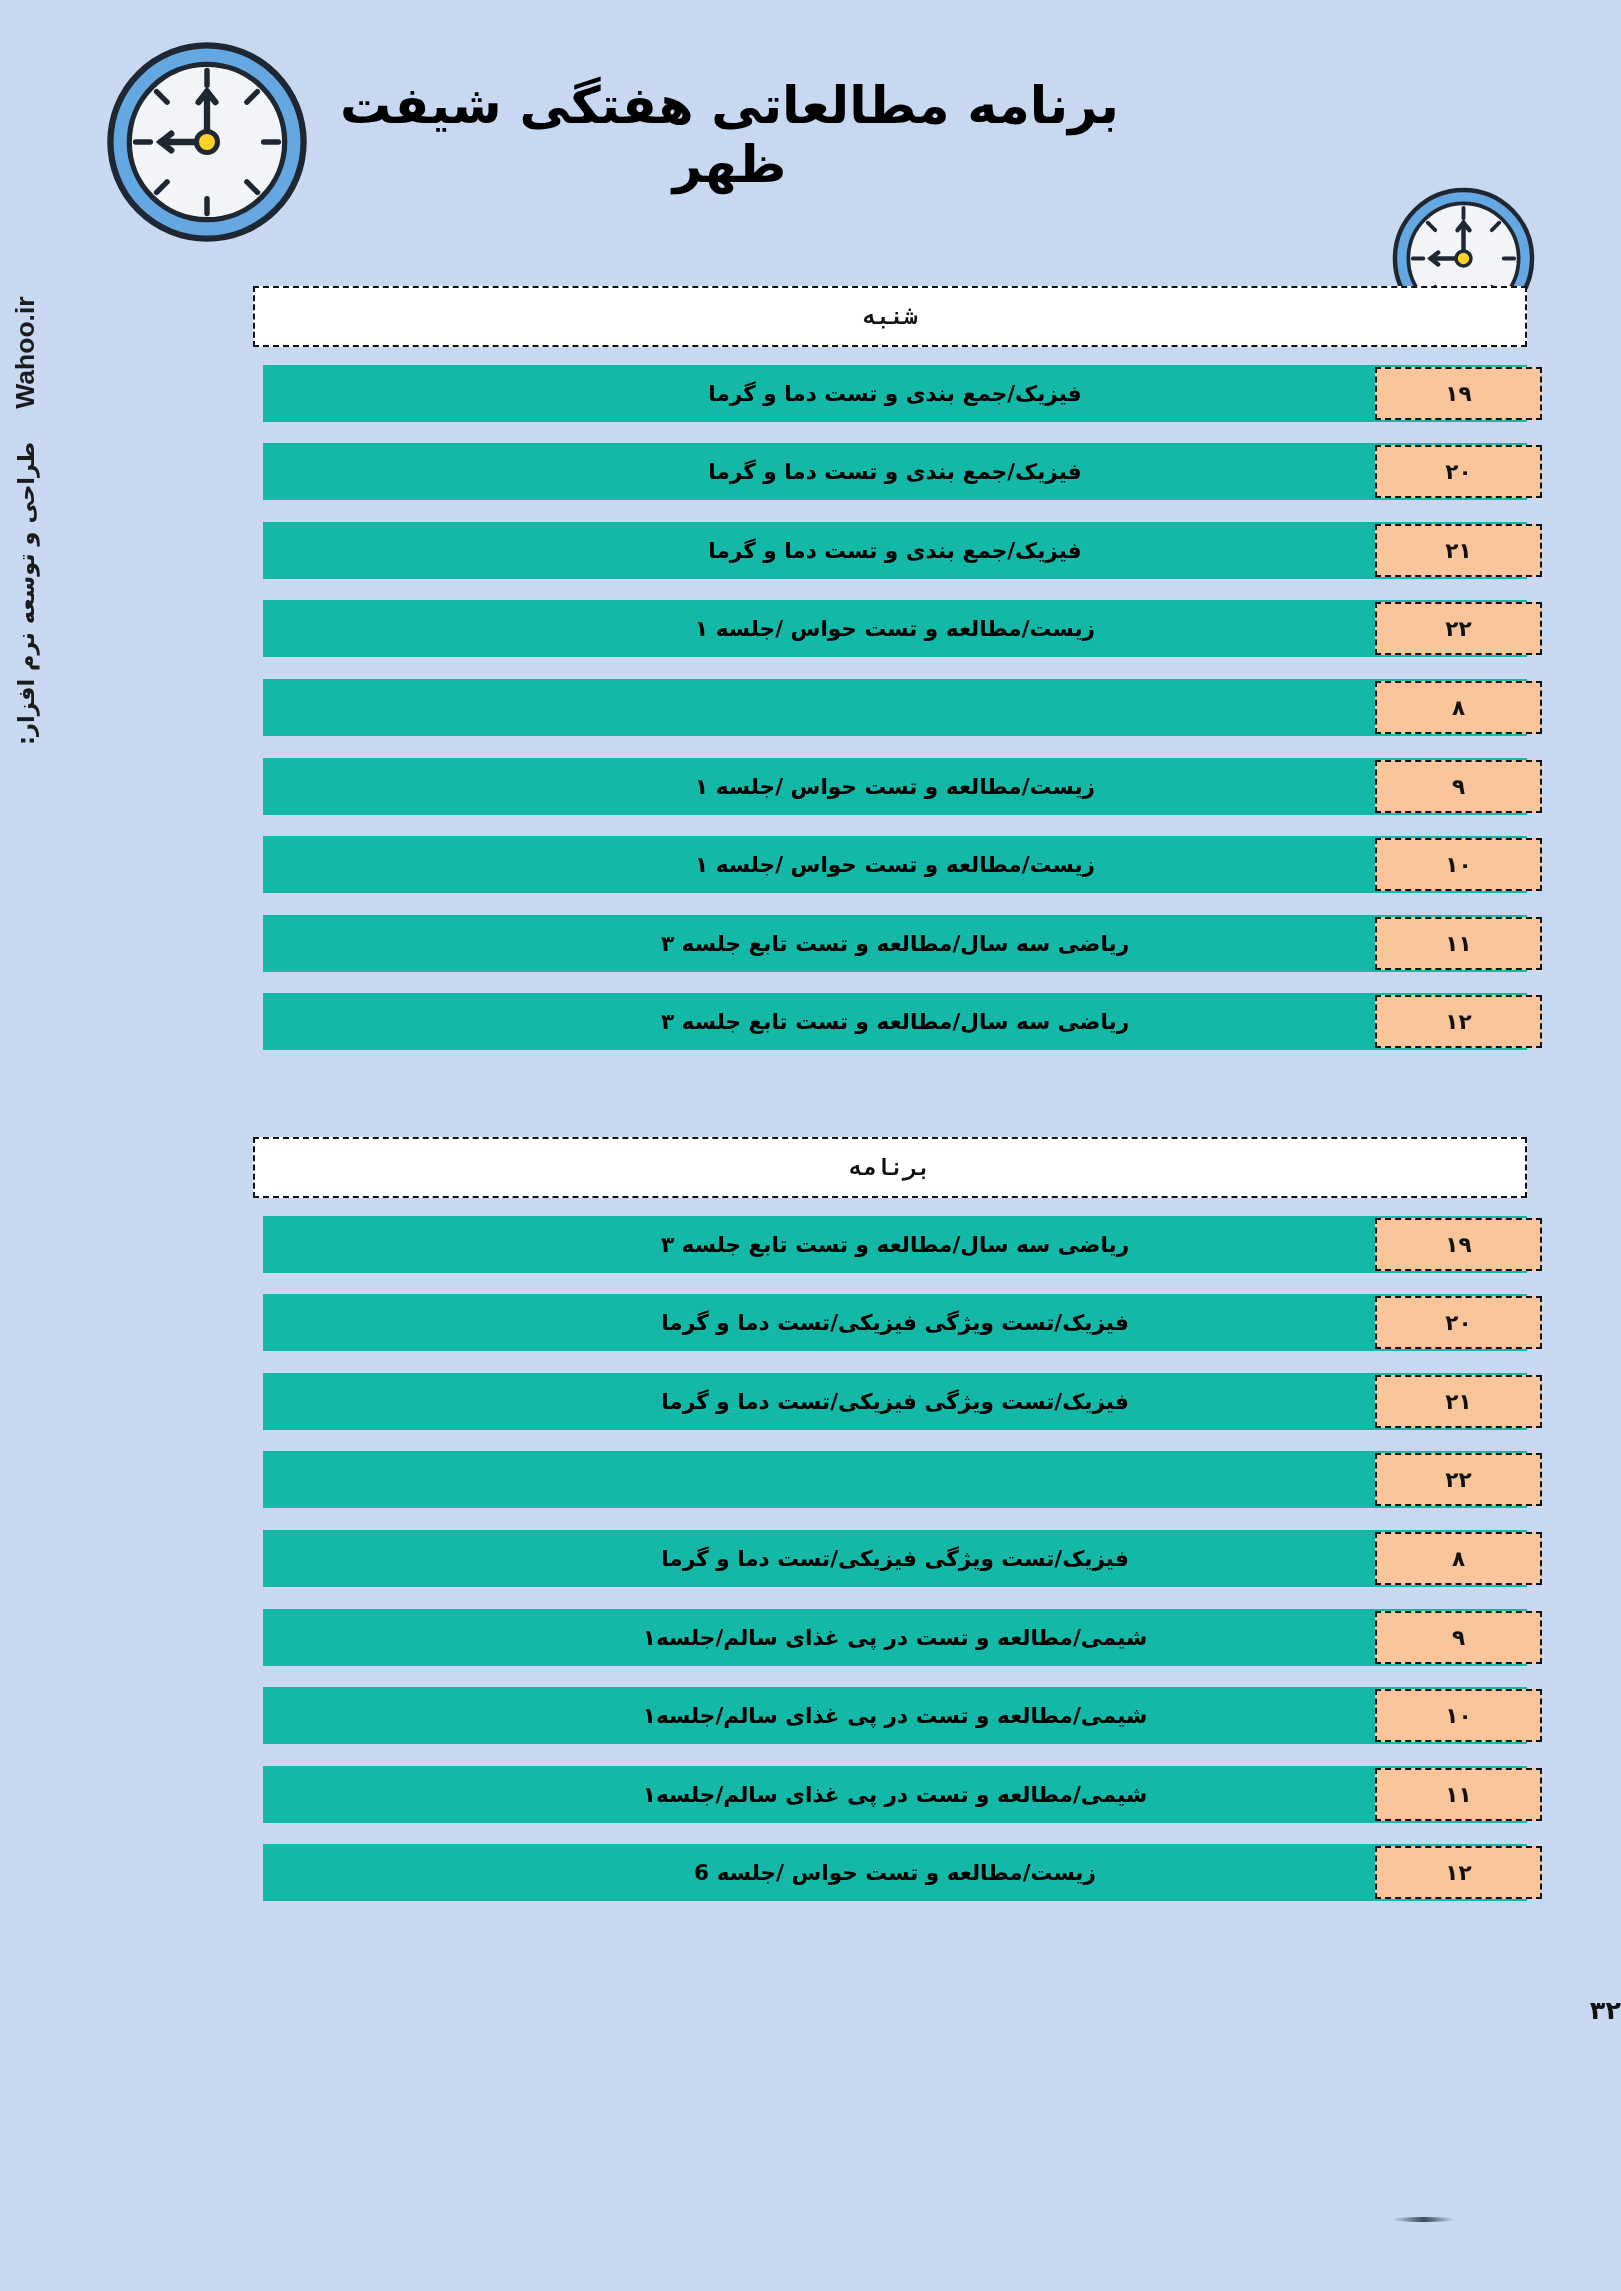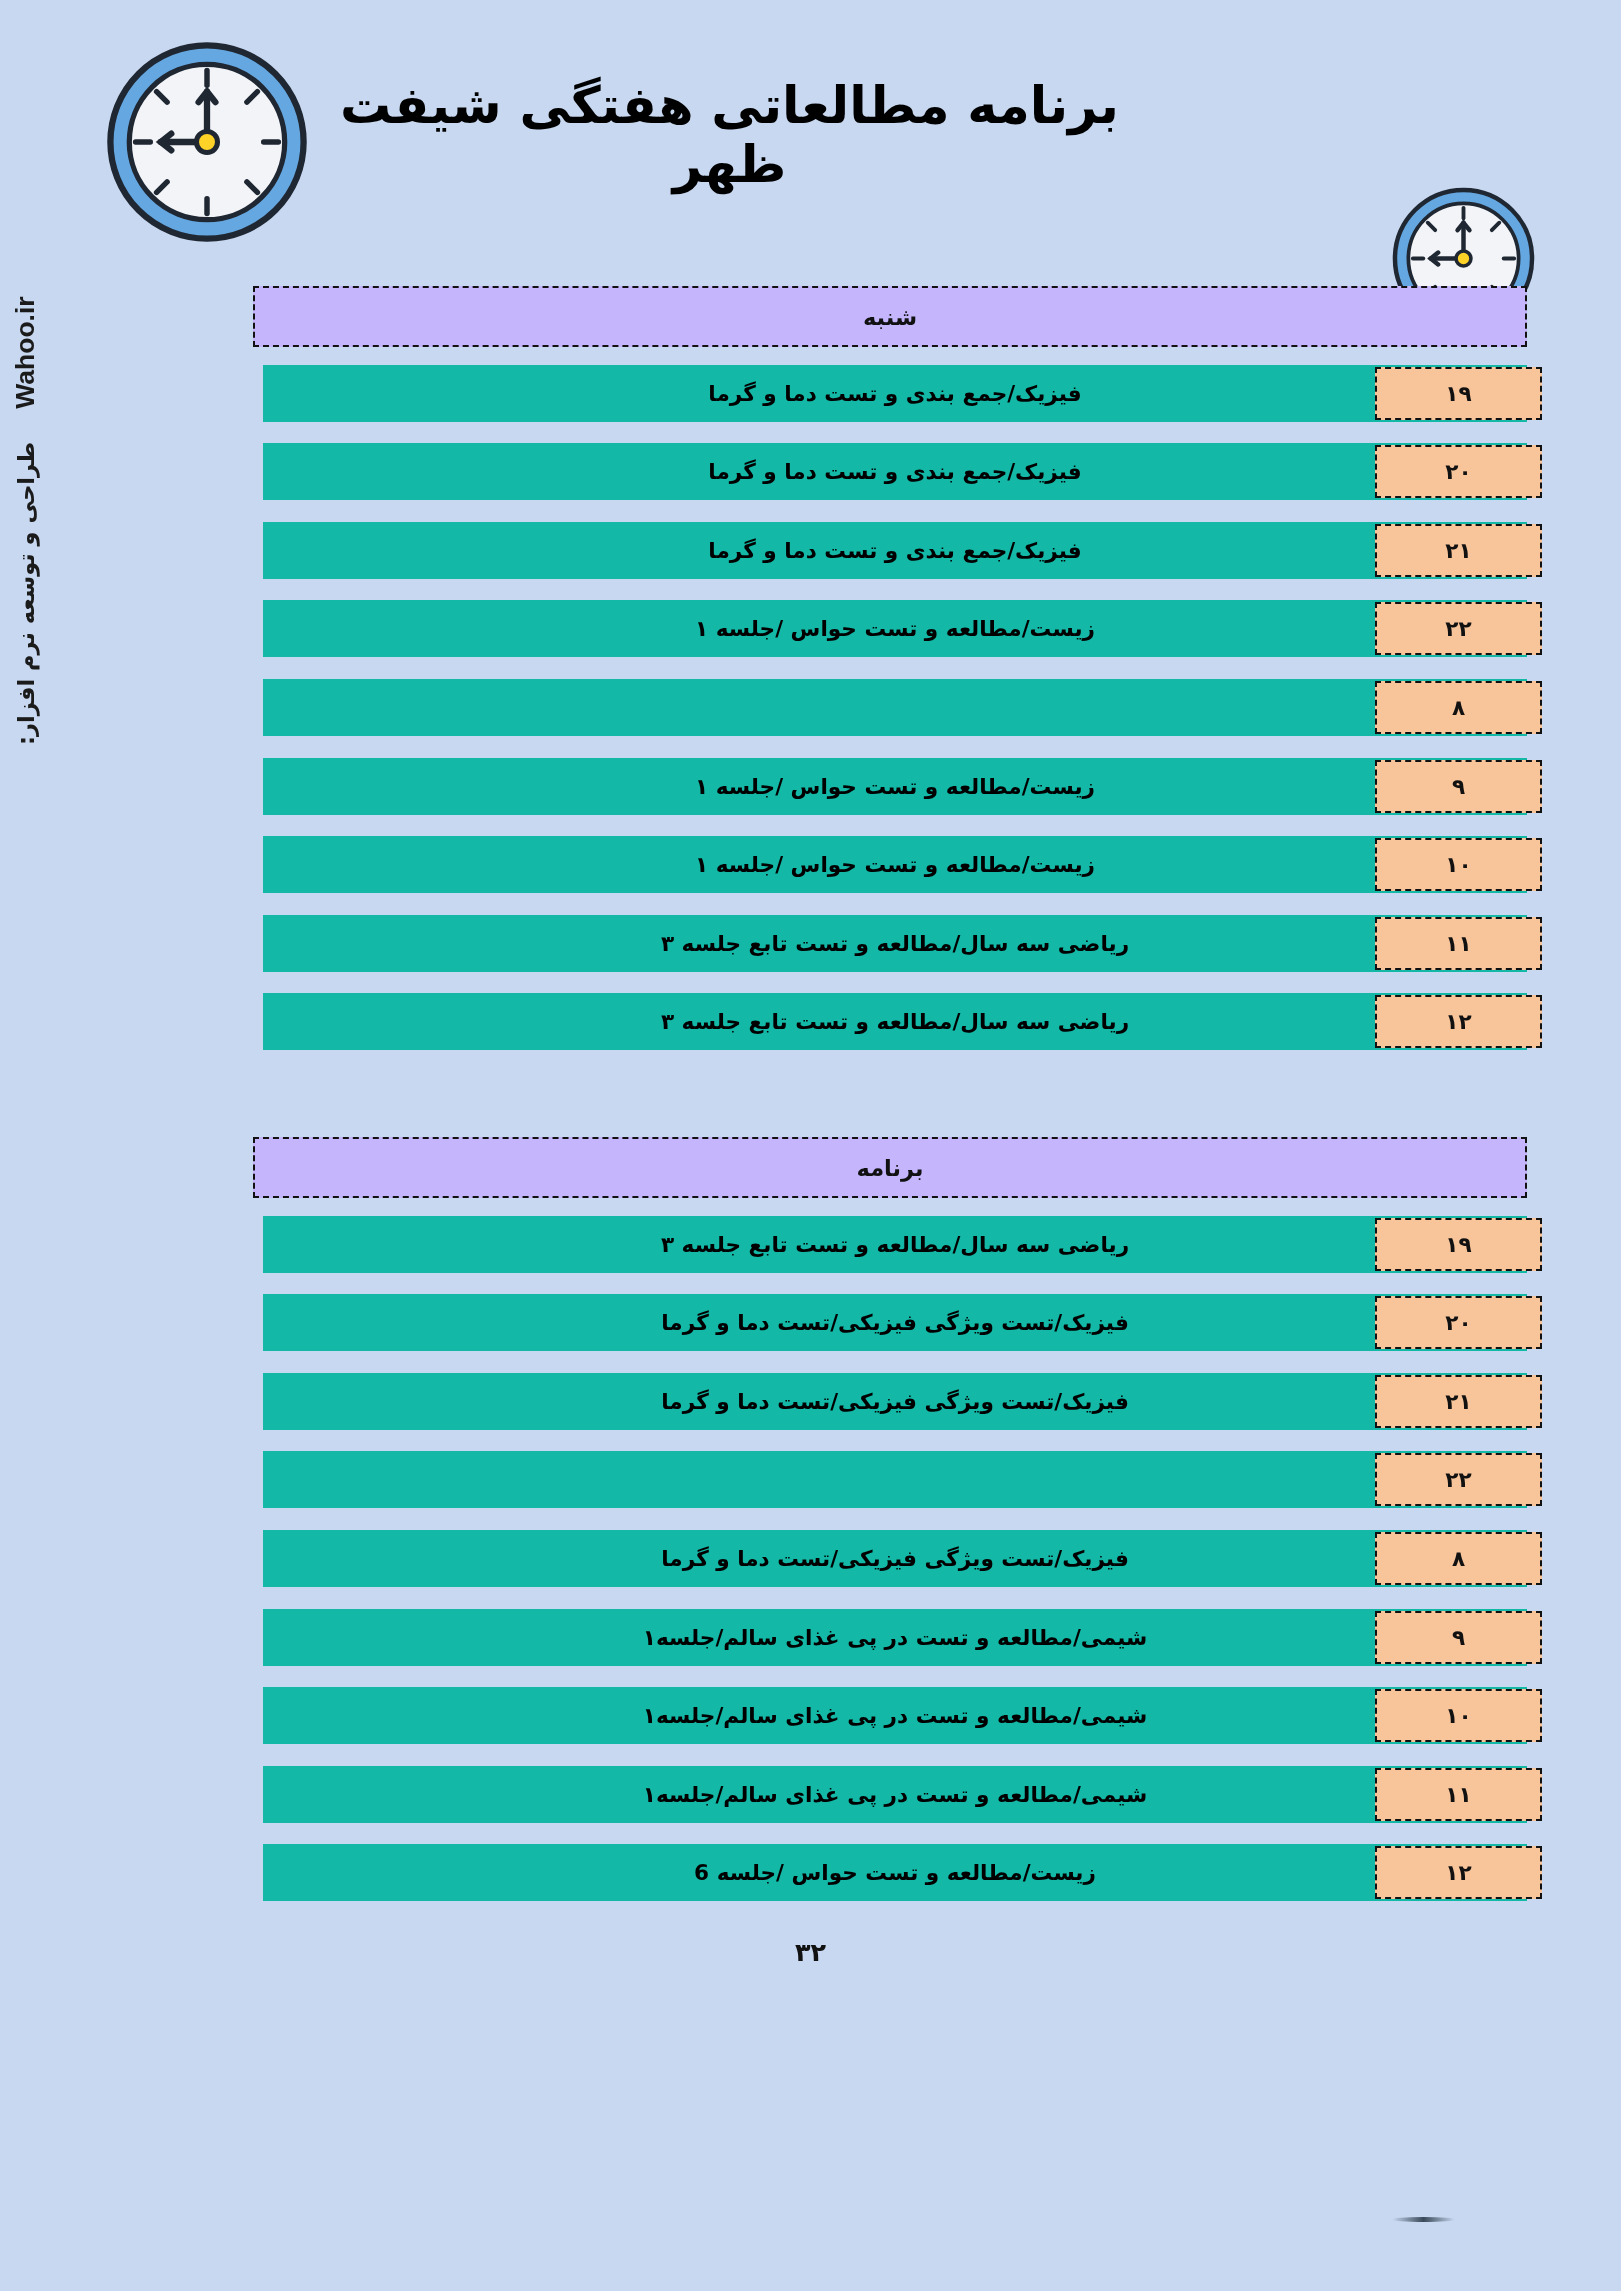--- a/index.html
+++ b/index.html
@@ -87,28 +87,29 @@
     position: relative;
     height: 61px;
   }
   .day-header-box {
     position: absolute;
     right: 94px;
     top: 0;
     width: 1274px;
     height: 61px;
     box-sizing: border-box;
-    background: #c4b5fd;
+    background: #ffffff;
     border: 2.9px dashed #111;
     display: flex;
     align-items: center;
     justify-content: center;
     font-size: 22.5px;
     font-weight: bold;
     color: #111;
+    font-family: Liberation Mono, monospace;
   }
 
   .rows { position: relative; margin-top: 17.6px; }
 
   .row {
     position: relative;
     height: 57px;
     margin-bottom: 21.6px;
   }
   .row-task {
@@ -141,24 +142,24 @@
     align-items: center;
     justify-content: center;
     font-size: 21.6px;
     font-weight: bold;
     color: #111;
   }
 
   
   .page-number {
     position: absolute;
-    top: 1937px;
+    top: 1995px;
     left: 0;
     width: 1621px;
-    text-align: center;
+    text-align: right;
     font-size: 25.5px;
     font-weight: bold;
     color: #111;
   }
   .bottom-mark {
     position: absolute;
     left: 1392px;
     top: 2217px;
     width: 63px;
     height: 4.9px;

